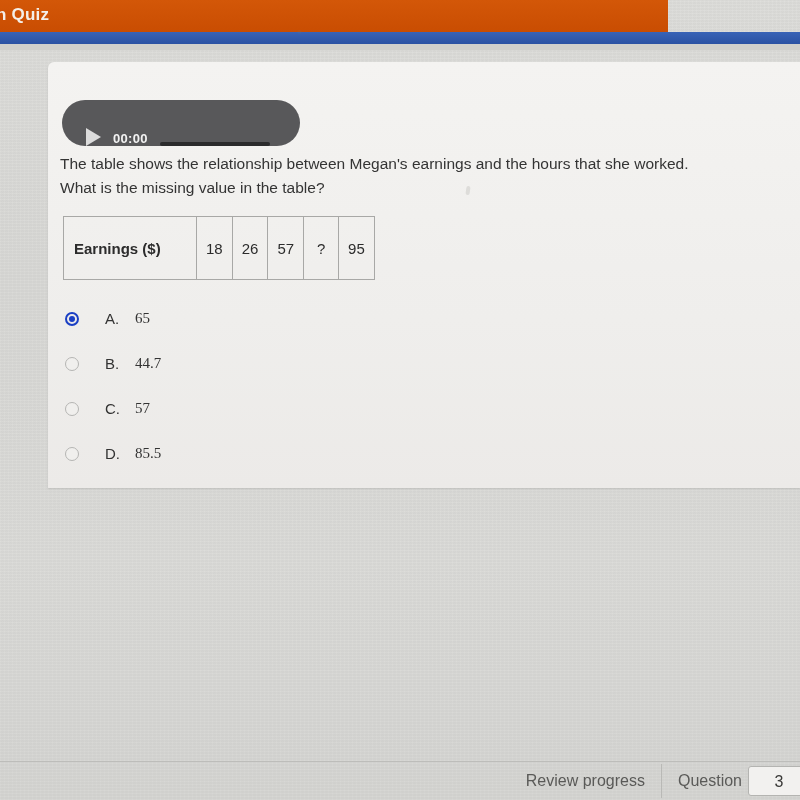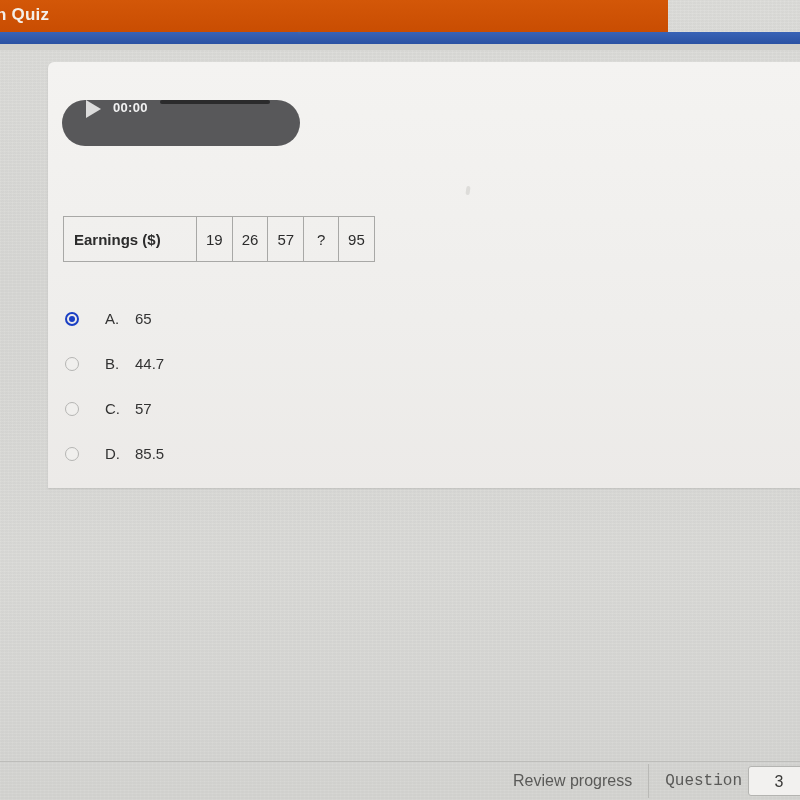--- a/index.html
+++ b/index.html
@@ -87,21 +87,21 @@
   
   .audio-player {
     position: absolute;
     left: 14px;
     top: 38px;
     width: 238px;
     height: 46px;
     background: #58585a;
     border-radius: 23px;
     display: flex;
-    align-items: flex-start;
+    align-items: flex-end;
   }
   .play-icon {
     margin-left: 24px;
     width: 0; height: 0;
     border-left: 15px solid #dcdcdc;
     border-top: 9px solid transparent;
     border-bottom: 9px solid transparent;
     flex: 0 0 auto;
   }
   .time-label {
@@ -139,21 +139,21 @@
     left: 15px;
     top: 154px;
     border-collapse: collapse;
     background: transparent;
   }
   .data-table td {
     border: 1px solid #a8a8a6;
     height: 30px;
     font-size: 15px;
     color: #2c2c2c;
-    padding: 7px 9px;
+    padding: 16px 9px;
     text-align: center;
   }
   .data-table td.rowhead {
     font-weight: bold;
     text-align: left;
     padding-left: 10px;
     padding-right: 18px;
     min-width: 104px;
   }
   .data-table td.val { min-width: 16px; }
@@ -196,20 +196,21 @@
     margin-left: 26px;
     font-size: 15px;
     color: #333;
     width: 22px;
     flex: 0 0 auto;
   }
   .option-value {
     margin-left: 8px;
     font-size: 15px;
     color: #333;
+    font-family: Liberation Serif, serif;
   }
 
   
   .bottom-divider {
     position: absolute;
     left: 0; top: 761px;
     width: 800px;
     height: 1px;
     background: #bdbdba;
     z-index: 3;
@@ -232,21 +233,20 @@
   .bottom-sep {
     width: 1px;
     height: 34px;
     background: #b9b9b6;
     margin: 0 16px;
   }
   .question-label {
     font-size: 16px;
     color: #5a5a58;
     white-space: nowrap;
-    font-family: Liberation Mono, monospace;
   }
   .question-input {
     margin-left: 6px;
     width: 62px;
     height: 30px;
     border: 1px solid #b4b4b1;
     border-radius: 3px;
     background: #f2f1ef;
     font-size: 16px;
     color: #3a3a38;
@@ -277,26 +277,30 @@
 <div class="topbar-gray"></div>
 
 <div class="card">
 
   <div class="audio-player">
     <span class="play-icon"></span>
     <span class="time-label">00:00</span>
     <span class="audio-track"></span>
   </div>
 
+  <div class="question-text">
+    <span class="line1">The table shows the relationship between Megan's earnings and the hours that she worked.</span>
+    <span class="line2">What is the missing value in the table?</span>
+  </div>
 
   <table class="data-table">
     <tbody>
       <tr>
         <td class="rowhead">Earnings ($)</td>
-        <td class="val">19</td>
+        <td class="val">18</td>
         <td class="val">26</td>
         <td class="val">57</td>
         <td class="val">?</td>
         <td class="val">95</td>
       </tr>
     </tbody>
   </table>
 
   <div class="options">
 

